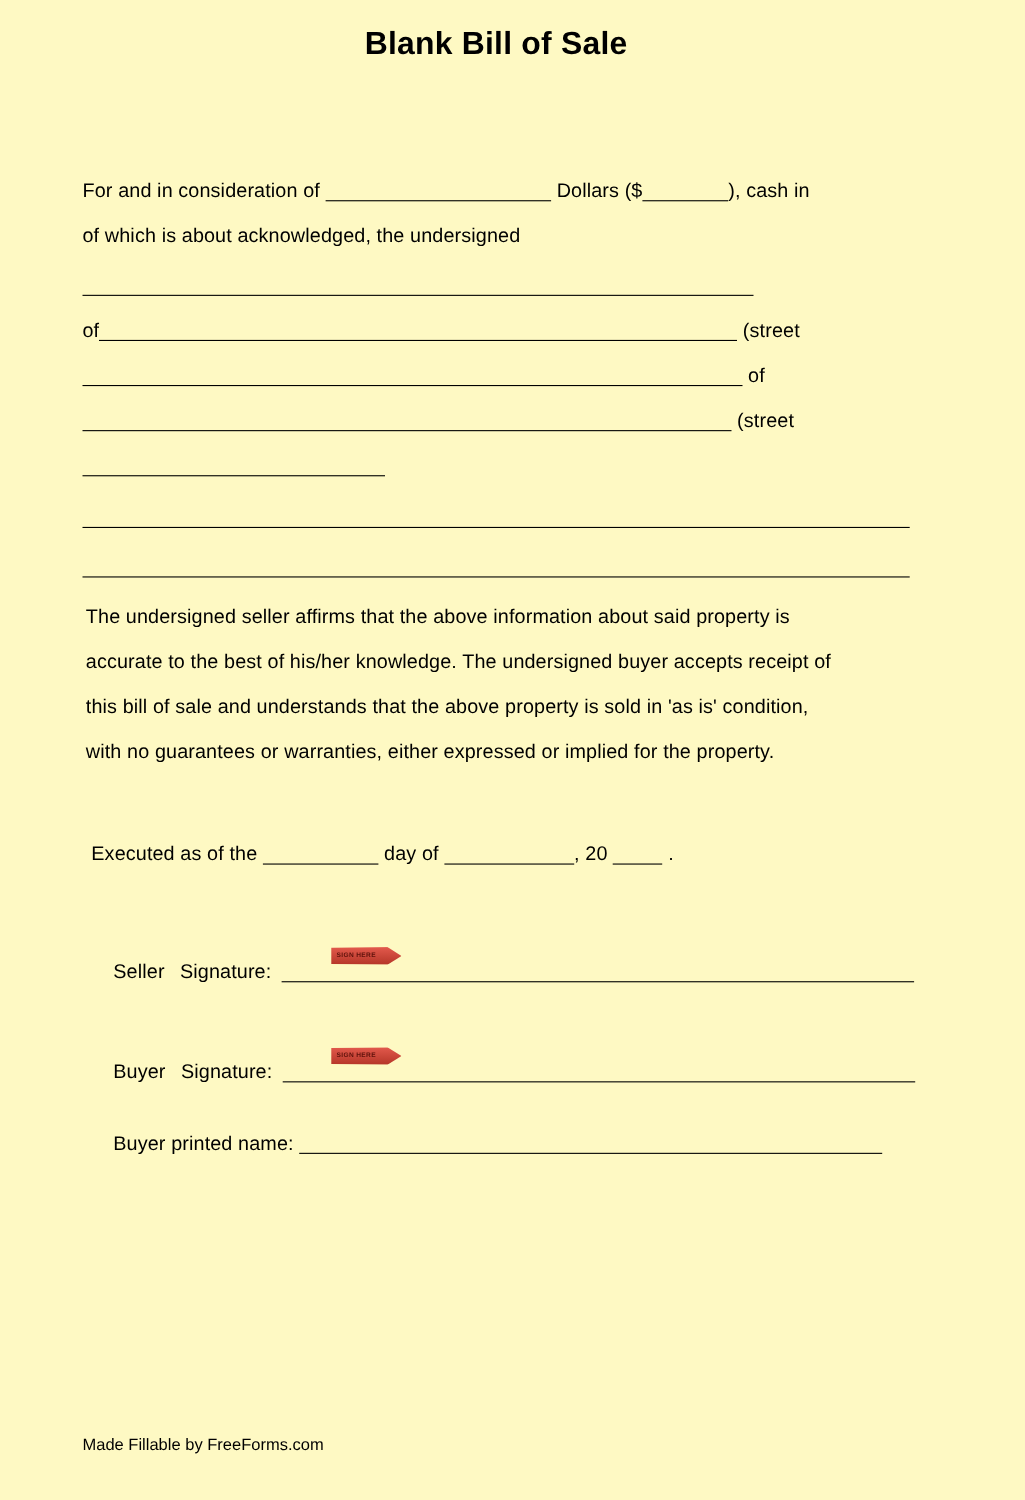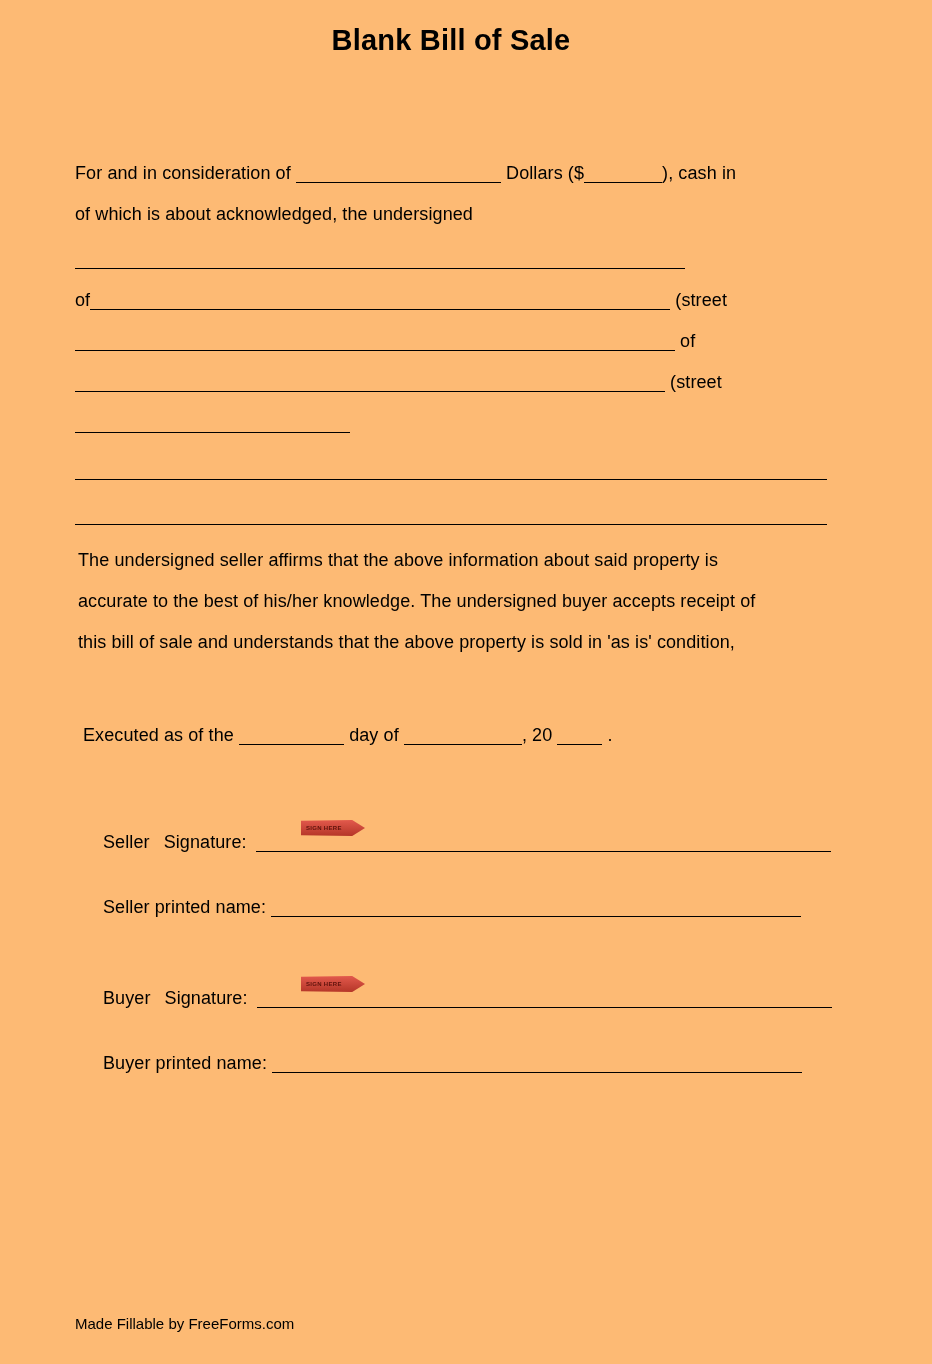--- a/index.html
+++ b/index.html
@@ -5,21 +5,21 @@
   * { margin: 0; padding: 0; box-sizing: border-box; }
   html, body { background: #ffffff; }
   body {
     font-family: "Liberation Sans", sans-serif;
     color: #000;
   }
   .page {
     position: relative;
     width: 932px;
     height: 1364px;
-    background: #fdba74;
+    background: #fef9c3;
     overflow: hidden;
   }
   .content { padding: 0 105px 0 75px; }
   .title {
     padding-top: 24px;
     text-align: center;
     font-size: 29px;
     font-weight: 700;
     letter-spacing: 0.2px;
   }
@@ -73,21 +73,21 @@
   .flag-text {
     font-size: 6px;
     font-weight: 700;
     color: var(--flag-dark, #5e120b);
     letter-spacing: 0.3px;
     white-space: nowrap;
   }
   .footer {
     position: absolute;
     left: 75px;
-    bottom: 32px;
+    bottom: 42px;
     font-size: 15px;
   }
 </style>
 </head>
 <body>
 
 <div class="page">
   <div class="content">
 
     <h1 class="title">Blank Bill of Sale</h1>
@@ -115,41 +115,38 @@
       <div class="doc-line">
         <span class="blank w275"></span></div>
 
       <div class="doc-line mt6"><span class="blank w752"></span></div>
       <div class="doc-line mt4"><span class="blank w752"></span></div>
 
       <div class="affirmation">
         <div class="doc-line">The undersigned seller affirms that the above information about said property is</div>
         <div class="doc-line">accurate to the best of his/her knowledge. The undersigned buyer accepts receipt of</div>
         <div class="doc-line">this bill of sale and understands that the above property is sold in 'as is' condition,</div>
+        <div class="doc-line">with no guarantees or warranties, either expressed or implied for the property.</div>
       </div>
 
       <div class="doc-line executed"><span>Executed as of the</span>
         <span class="blank w105"></span>
         <span>day of</span>
         <span class="blank w118"></span><span>, 20</span>
         <span class="blank w45"></span>
         <span>.</span></div>
 
       <div class="sig-row mt-sig1">
         <span class="flag">
             <span class="flag-text">SIGN HERE</span>
           </span>
         <span>Seller</span><span class="gap-word">Signature:</span>
         <span class="blank w575"></span>
       </div>
 
-      <div class="sig-row mt-printed">
-        <span>Seller printed name:</span>
-        <span class="blank w530"></span>
-      </div>
 
       <div class="sig-row mt-sig2">
         <span class="flag">
             <span class="flag-text">SIGN HERE</span>
           </span>
         <span>Buyer</span><span class="gap-word">Signature:</span>
         <span class="blank w575"></span>
       </div>
 
       <div class="sig-row mt-printed">

